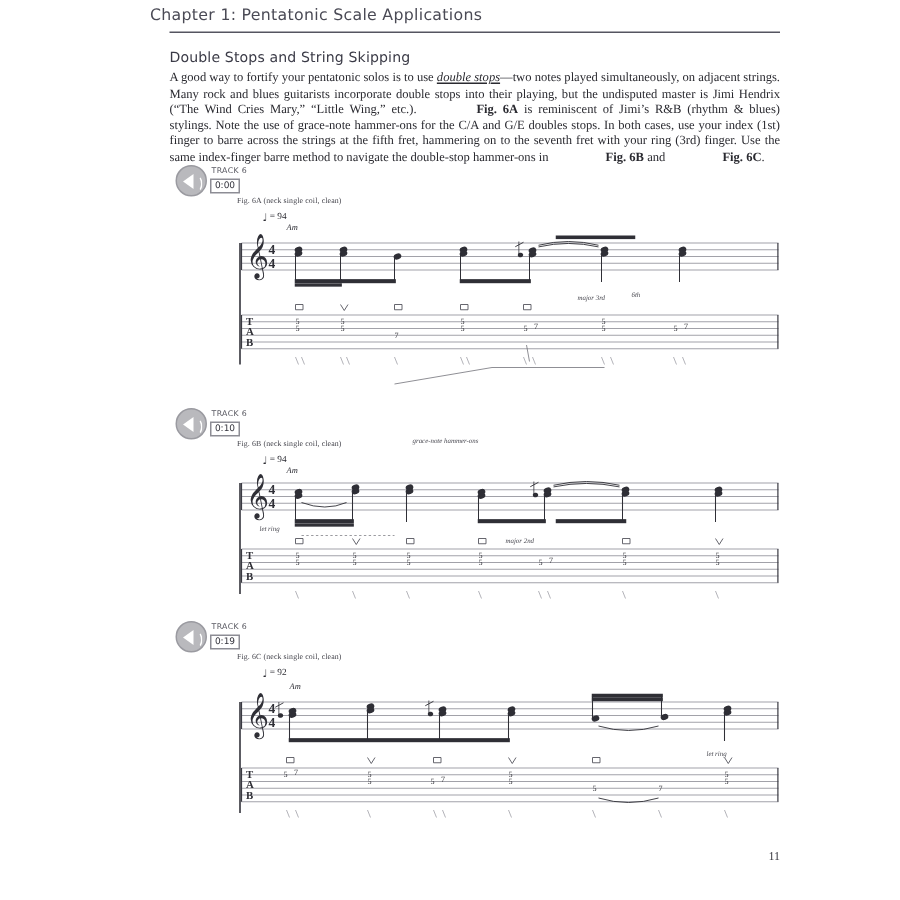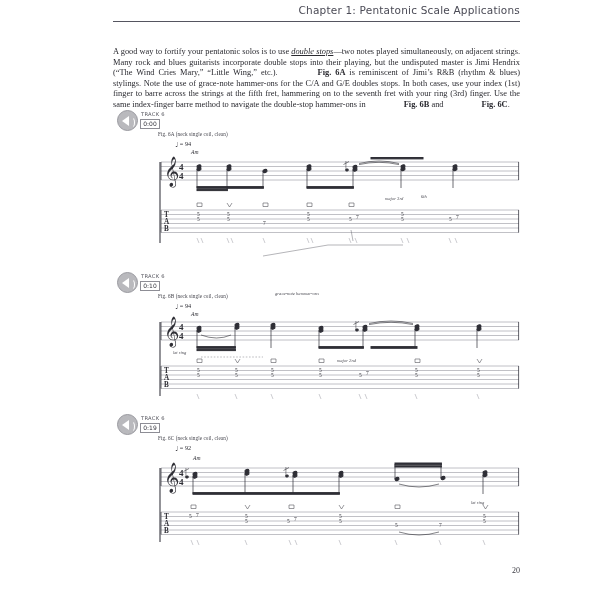--- a/index.html
+++ b/index.html
@@ -22,21 +22,20 @@
     height: 600px;
     background: #ffffff;
   }
 
   
   .runhead {
     position: absolute;
     left: 100px;
     top: 4px;
     width: 420px;
-    text-align: right;
     font-family: "DejaVu Sans", sans-serif;
     font-size: 10.5px;
     letter-spacing: 0.2px;
     color: #4a4a55;
     padding-bottom: 3px;
   }
   .runhead-rule {
     position: absolute;
     left: 113px;
     top: 21px;
@@ -209,20 +208,21 @@
   }
 </style>
 </head>
 <body>
 
 <div class="page">
 
   <div class="runhead">Chapter 1: Pentatonic Scale Applications</div>
   <div class="runhead-rule"></div>
 
+  <div class="sec-heading">Double Stops and String Skipping</div>
 
   <div class="body-copy">
     <p>A good way to fortify your pentatonic solos is to use <i>double stops</i>—two notes played simultaneously, on adjacent strings. Many rock and blues guitarists incorporate double stops into their playing, but the undisputed master is Jimi Hendrix (“The Wind Cries Mary,” “Little Wing,” etc.). <b>Fig. 6A</b> is reminiscent of Jimi’s R&amp;B (rhythm &amp; blues) stylings. Note the use of grace-note hammer-ons for the C/A and G/E doubles stops. In both cases, use your index (1st) finger to barre across the strings at the fifth fret, hammering on to the seventh fret with your ring (3rd) finger. Use the same index-finger barre method to navigate the double-stop hammer-ons in <b>Fig. 6B</b> and <b>Fig. 6C</b>.</p>
   </div>
 
   <div class="figure" id="fig-a">
 
     <div class="track-badge">
       <div class="speaker">
         <div class="cone"></div>
@@ -677,15 +677,15 @@
           <path d="M282 51 h5 v3.5 h-5 z"></path>
           <path d="M370 51 l2.5 4 l2.5 -4"></path>
         </g>
         <path d="M286 78 Q306 84 326 78" fill="none" stroke="#2f2f36" stroke-width="0.6"></path>
       </svg>
 
       <div class="anno" style="left:358px; top:46px;">let ring</div>
     </div>
   </div>
 
-  <div class="folio">20</div>
+  <div class="folio">11</div>
 
 </div>
 
 </body></html>

